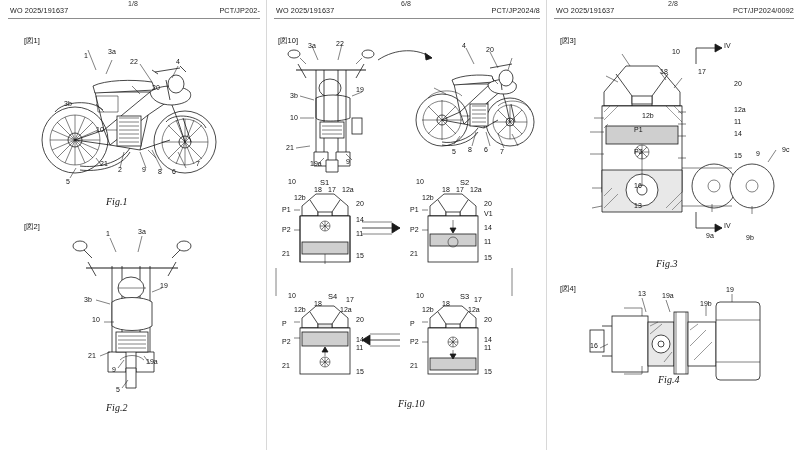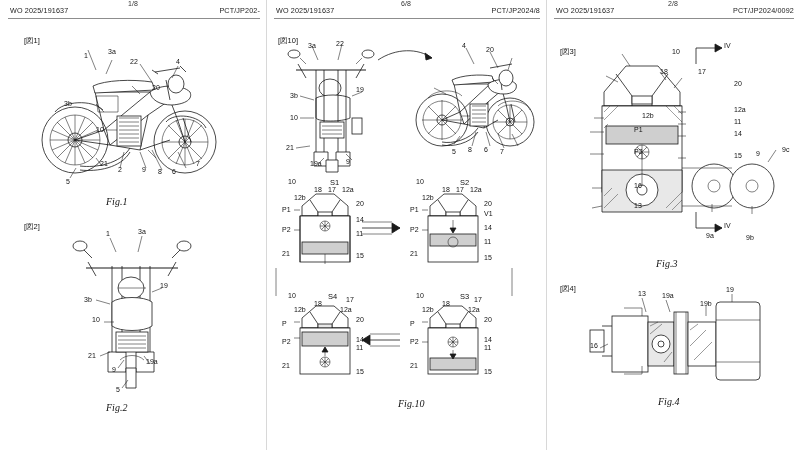--- a/index.html
+++ b/index.html
@@ -428,21 +428,21 @@
   <div class="num" style="left:24px;top:114px">10</div>
   <div class="num" style="left:90px;top:86px">19</div>
   <div class="num" style="left:20px;top:144px">21</div>
   <div class="num" style="left:44px;top:160px">19a</div>
   <div class="num" style="left:80px;top:158px">9</div>
   <div class="num" style="left:202px;top:146px">8</div>
   <div class="num" style="left:218px;top:146px">6</div>
   <div class="num" style="left:234px;top:148px">7</div>
   <div class="num" style="left:186px;top:148px">5</div>
 
-  <div class="numb" style="left:64px;top:178px">S1</div>
+  <div class="numb" style="left:54px;top:178px">S1</div>
   <div class="num" style="left:22px;top:178px">10</div>
   <div class="num" style="left:48px;top:186px">18</div>
   <div class="num" style="left:62px;top:186px">17</div>
   <div class="num" style="left:76px;top:186px">12a</div>
   <div class="num" style="left:28px;top:194px">12b</div>
   <div class="num" style="left:90px;top:200px">20</div>
   <div class="num" style="left:16px;top:206px">P1</div>
   <div class="num" style="left:90px;top:216px">14</div>
   <div class="num" style="left:16px;top:226px">P2</div>
   <div class="num" style="left:90px;top:230px">11</div>
@@ -497,21 +497,21 @@
 
 <div class="sheet sheet-3">
   <div class="vrule" style="left:0"></div>
   <div class="hdr">
     <span class="pub">WO 2025/191637</span>
     <span class="pg" style="top:-6px">2/8</span>
     <span class="app">PCT/JP2024/0092</span>
   </div>
   <div class="hdr-line"></div>
 
-  <div class="figtag" style="left:14px;top:47px">[図3]</div>
+  <div class="figtag" style="left:14px;top:36px">[図3]</div>
 
   <svg width="254" height="450">
 
     <g class="ln">
 
       <path d="M58 106 L58 92 L80 66 L112 66 L134 92 L134 106 Z" class="fillw"></path>
       <path d="M70 74 L86 96 L86 116"></path>
         <path d="M122 74 L106 96 L106 116"></path>
       <rect x="86" y="96" width="20" height="8" class="fillw"></rect>
       <path d="M56 106 L136 106"></path>
@@ -634,14 +634,14 @@
       <line x1="54" y1="348" x2="62" y2="344"></line>
     </g>
   </svg>
 
   <div class="num" style="left:92px;top:290px">13</div>
   <div class="num" style="left:116px;top:292px">19a</div>
   <div class="num" style="left:180px;top:286px">19</div>
   <div class="num" style="left:154px;top:300px">19b</div>
   <div class="num" style="left:44px;top:342px">16</div>
 
-  <div class="figcap" style="left:112px;top:396px">Fig.4</div>
+  <div class="figcap" style="left:112px;top:374px">Fig.4</div>
 </div>
 
 </body></html>

